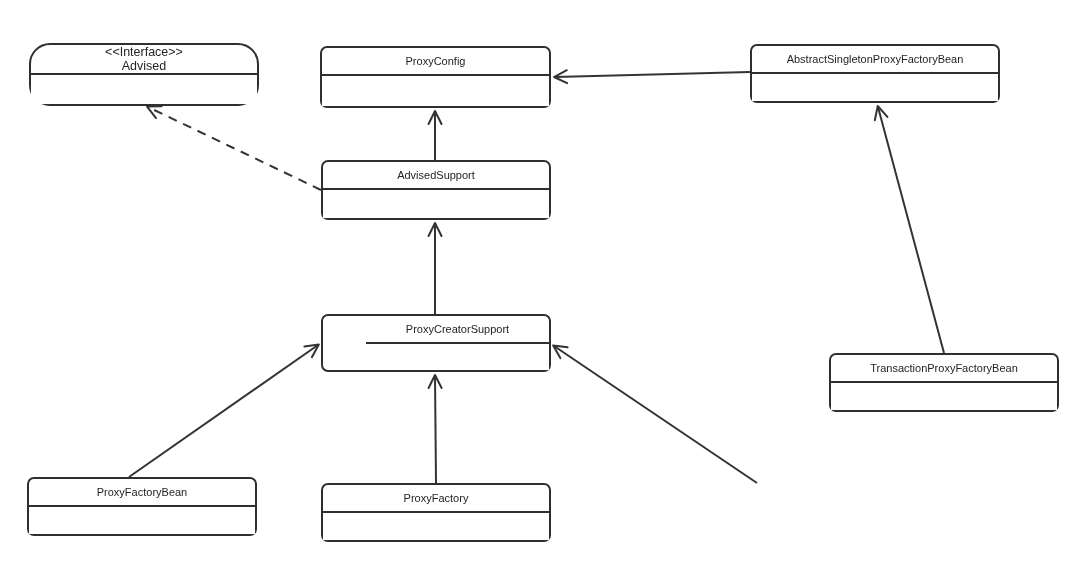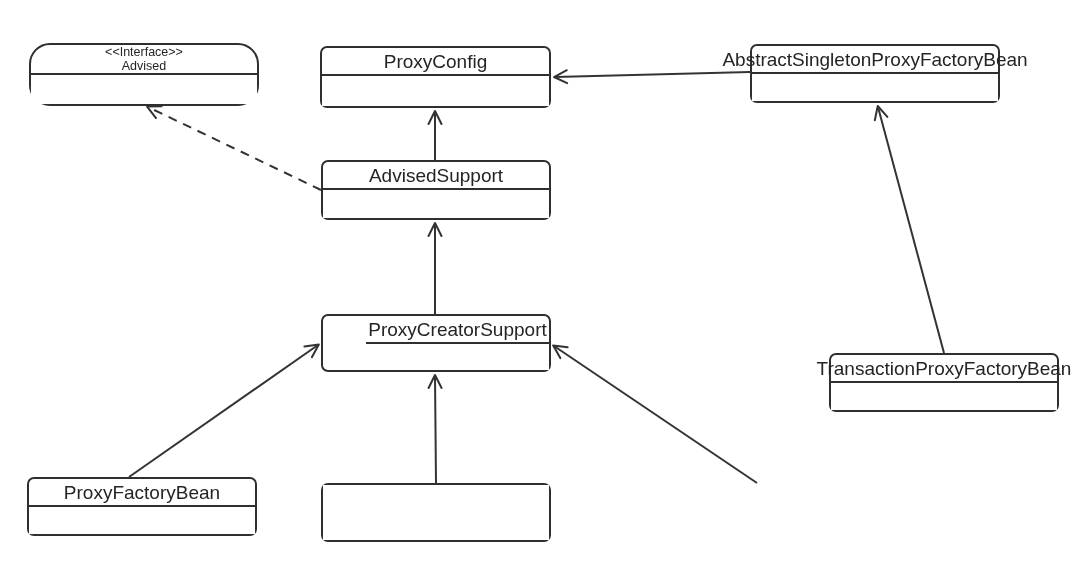--- a/index.html
+++ b/index.html
@@ -34,21 +34,21 @@
   }
   .uml-title {
     flex: 0 0 auto;
     height: 26px;
     display: flex;
     flex-direction: column;
     justify-content: center;
     align-items: center;
     text-align: center;
     border-bottom: 2px solid #2f2f2f;
-    font-size: 19px;
+    font-size: 11px;
     line-height: 15px;
     padding: 0 6px;
     white-space: nowrap;
   }
   .uml-class.stereo .uml-title {
     height: 28px;
     font-size: 12.5px;
     line-height: 14px;
   }
   .uml-body {
@@ -123,17 +123,20 @@
   </div>
 
   <div class="uml-class" style="left:27px; top:477px; width:230px; height:59px;">
     <div class="uml-title">
       <span>ProxyFactoryBean</span>
     </div>
     <div class="uml-body"></div>
   </div>
 
   <div class="uml-class" style="left:321px; top:483px; width:230px; height:59px;">
+    <div class="uml-title">
+      <span>ProxyFactory</span>
+    </div>
     <div class="uml-body"></div>
   </div>
 
 
 </div>
 
 </body></html>

